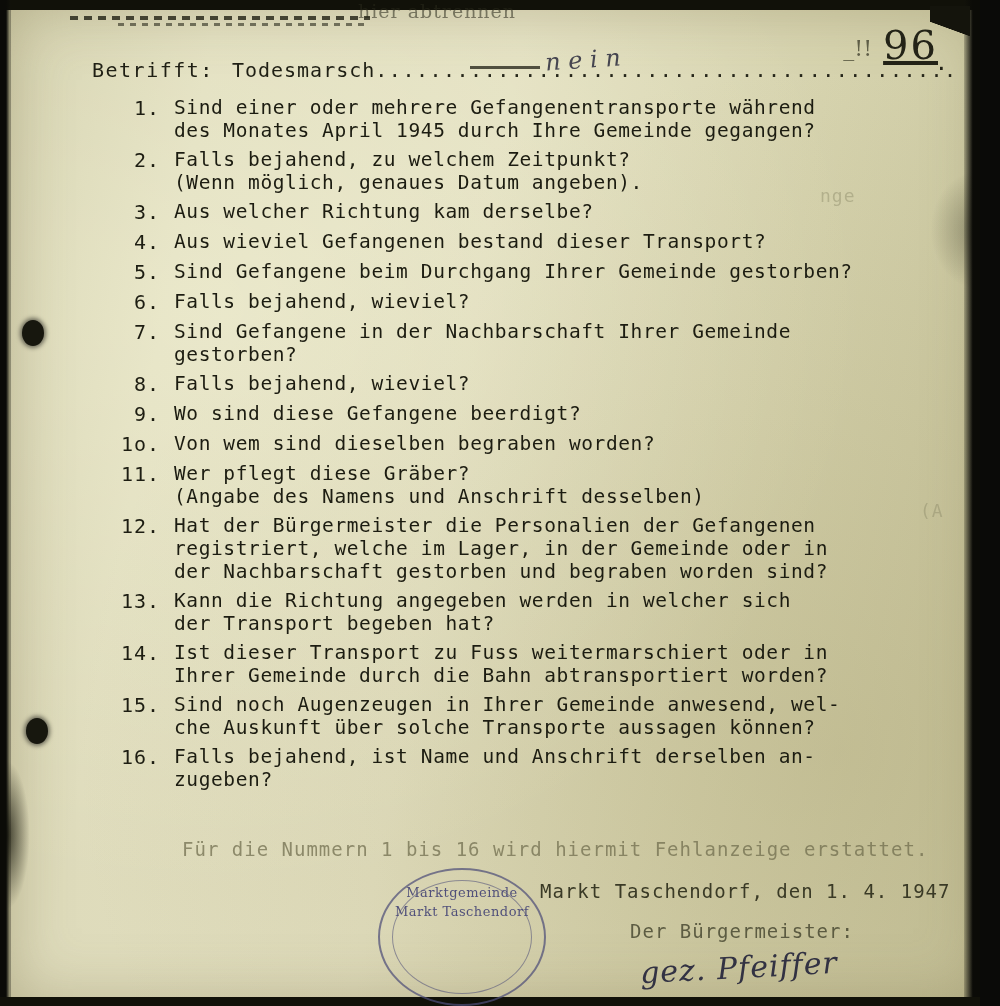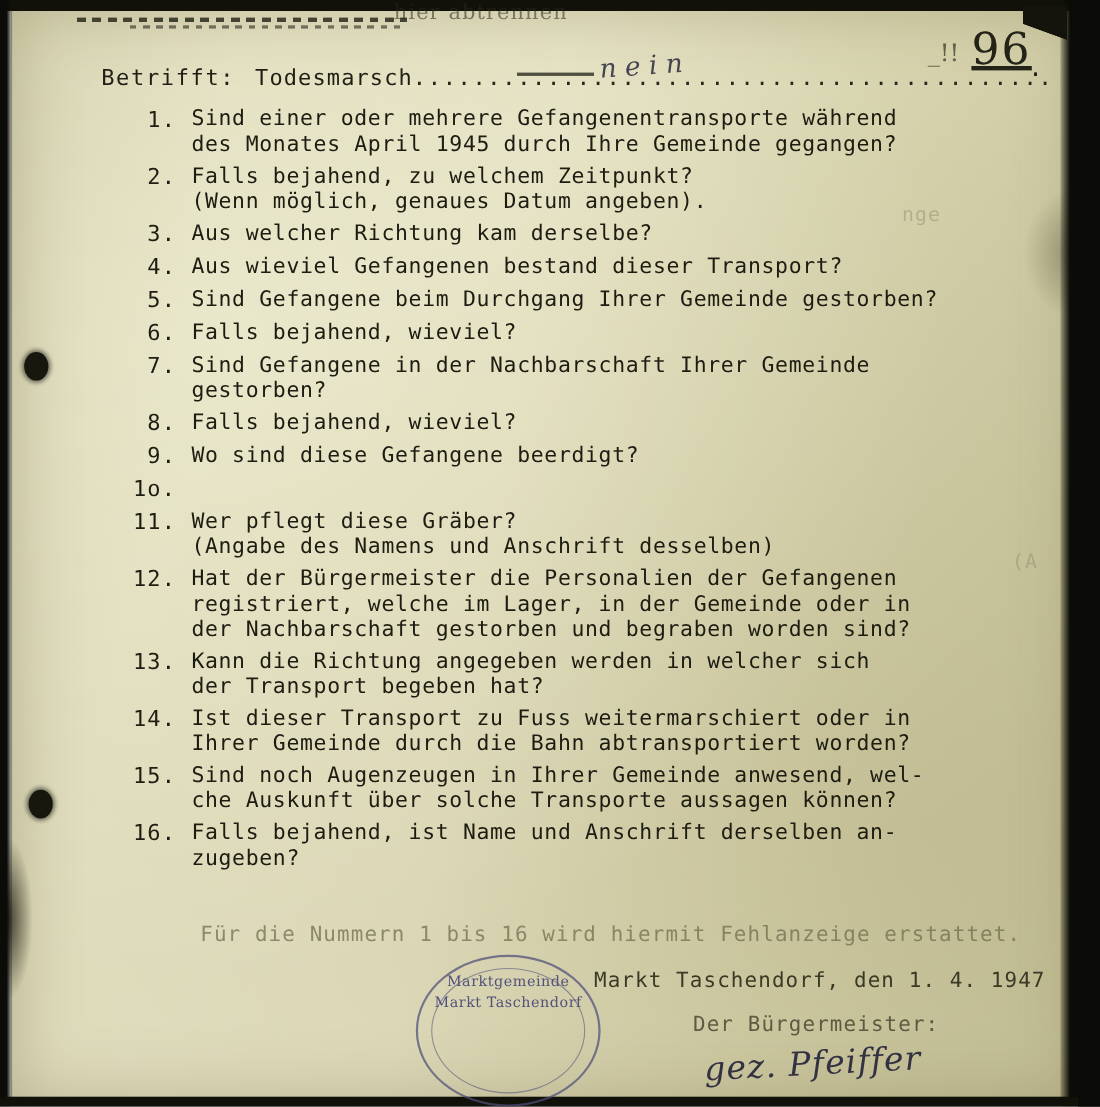--- a/index.html
+++ b/index.html
@@ -5,21 +5,21 @@
   html, body {
     margin: 0;
     padding: 0;
     background: #0a0a08;
   }
   #page {
     position: relative;
     width: 980px;
     height: 1006px;
     overflow: hidden;
-    background: #ffffff;
+    background: #fef9c3;
     font-family: "DejaVu Sans Mono", monospace;
   }
   
   #paper {
     position: absolute;
     left: 10px; top: 8px;
     width: 975px; height: 992px;
     background:
       radial-gradient(ellipse at 20% 30%, rgba(255,255,230,0.35), rgba(0,0,0,0) 60%),
       radial-gradient(ellipse at 85% 75%, rgba(160,150,100,0.30), rgba(0,0,0,0) 65%),
@@ -310,20 +310,23 @@
         </div>
       </div>
       <div class="q">
         <div class="q-num">9.</div>
         <div class="q-text">
           <span class="l2">Wo sind diese Gefangene beerdigt?</span>
         </div>
       </div>
       <div class="q">
         <div class="q-num">1o.</div>
+        <div class="q-text">
+          <span class="l2">Von wem sind dieselben begraben worden?</span>
+        </div>
       </div>
       <div class="q">
         <div class="q-num">11.</div>
         <div class="q-text">
           <span class="l2">Wer pflegt diese Gräber?</span>
           <span class="l2">(Angabe des Namens und Anschrift desselben)</span>
         </div>
       </div>
       <div class="q">
         <div class="q-num">12.</div>

